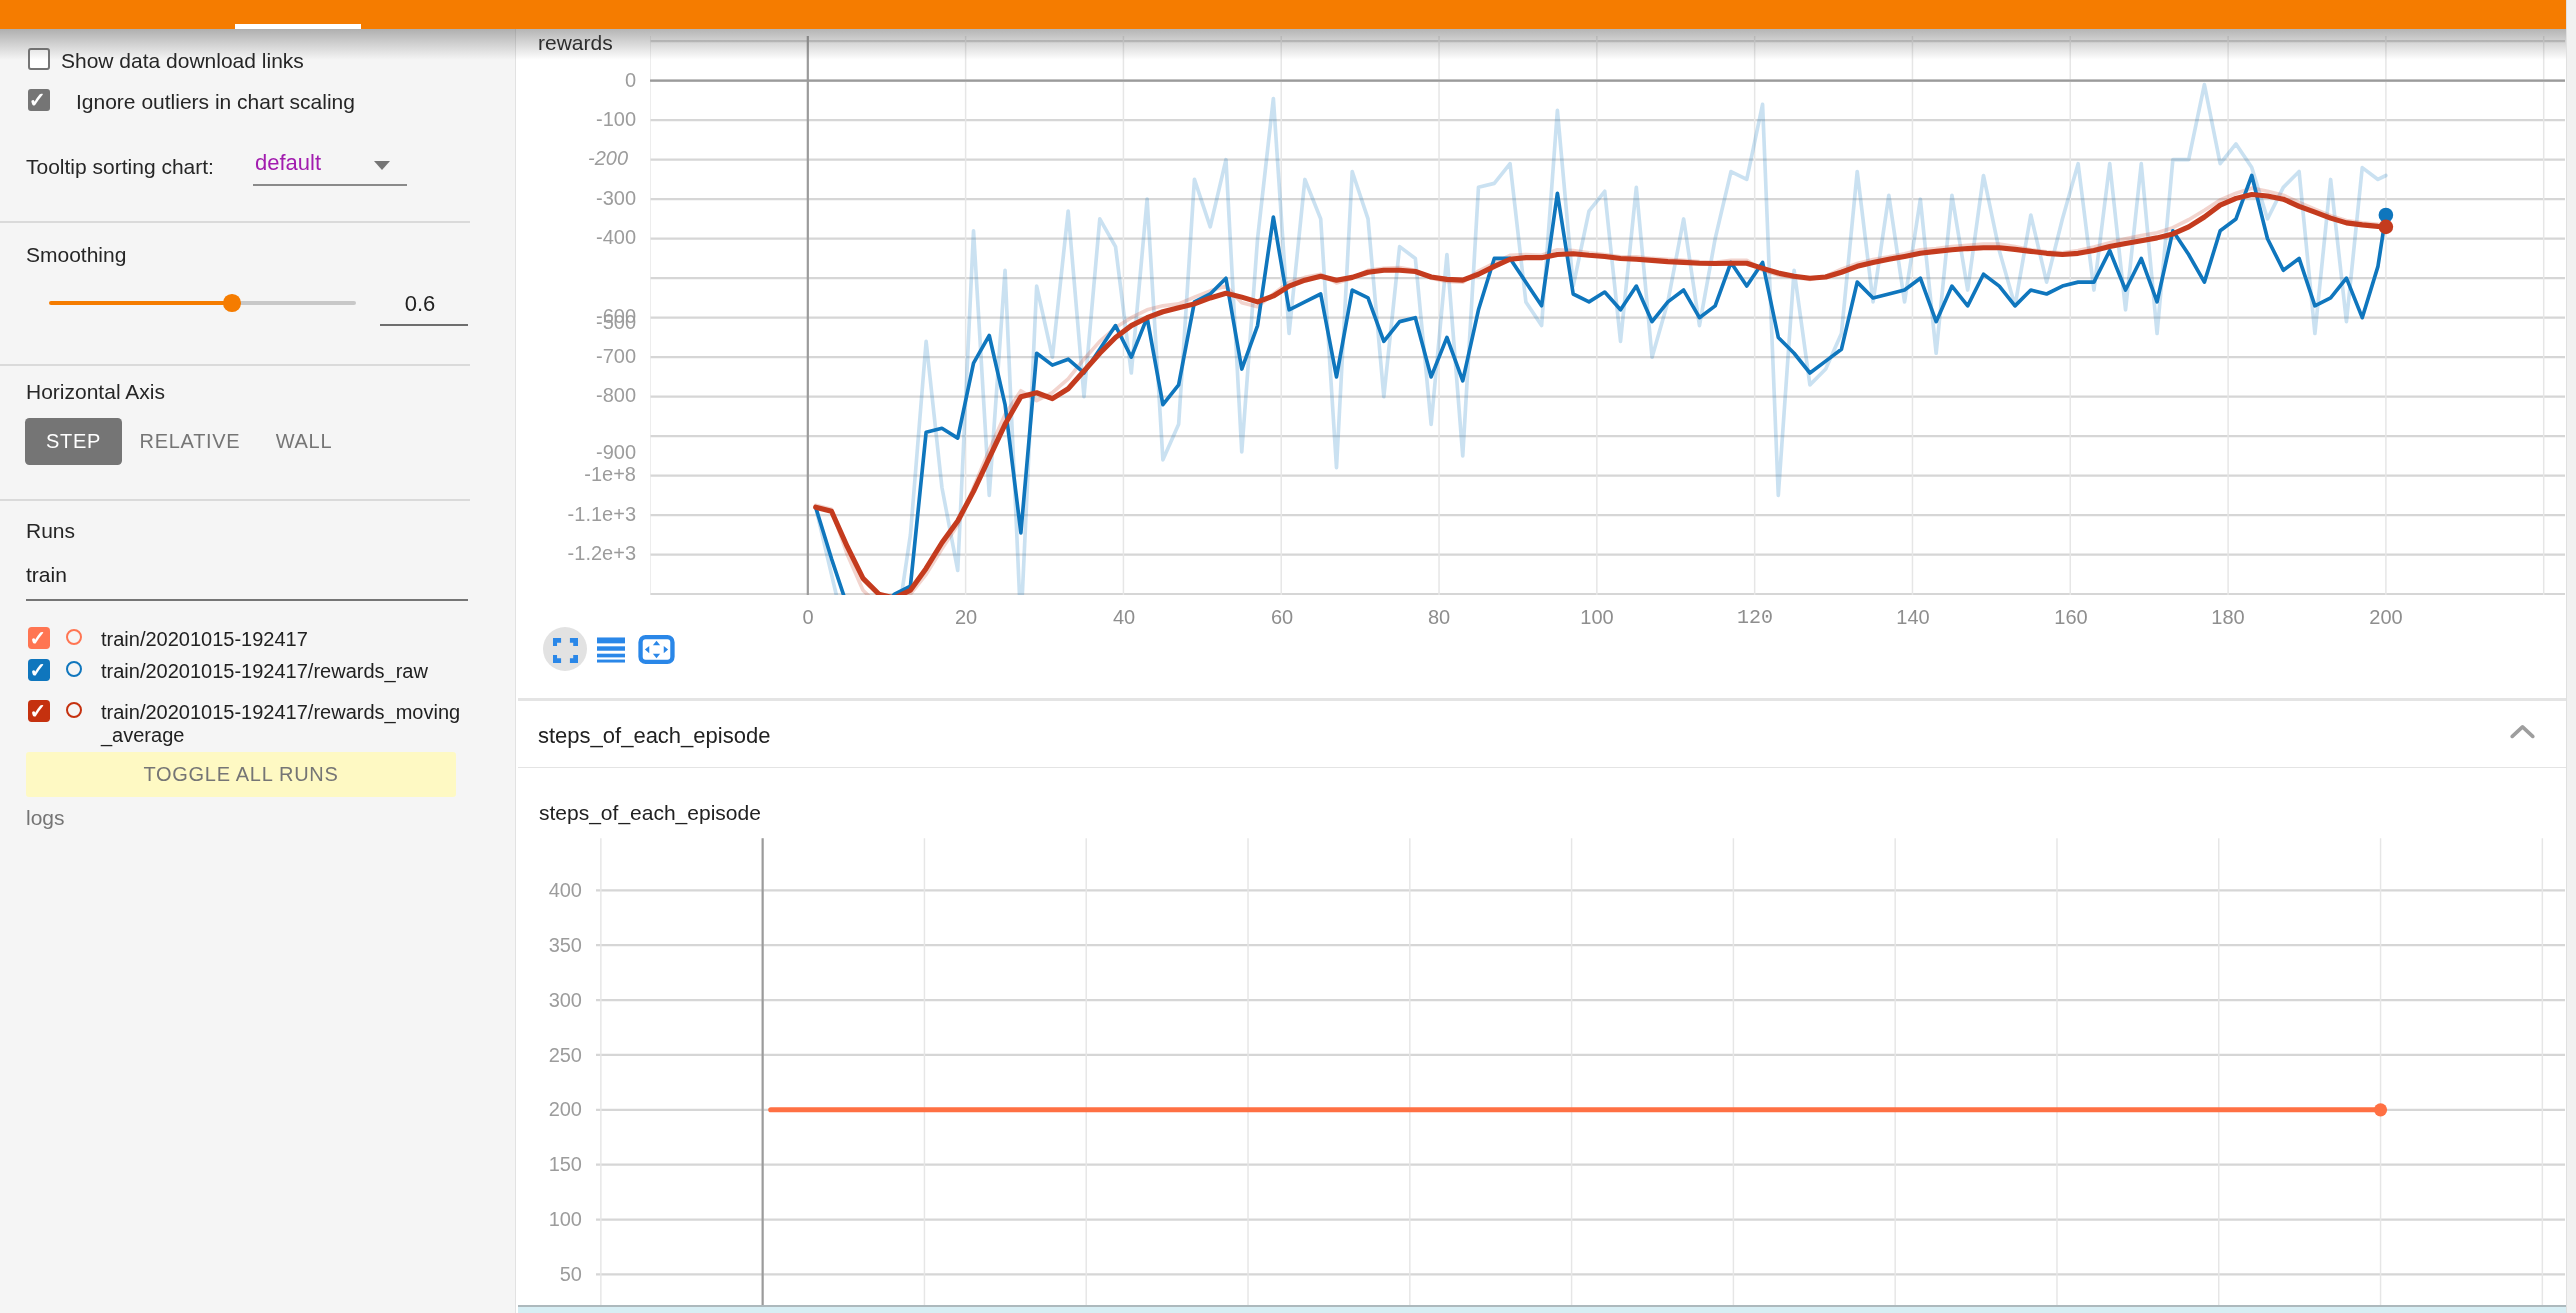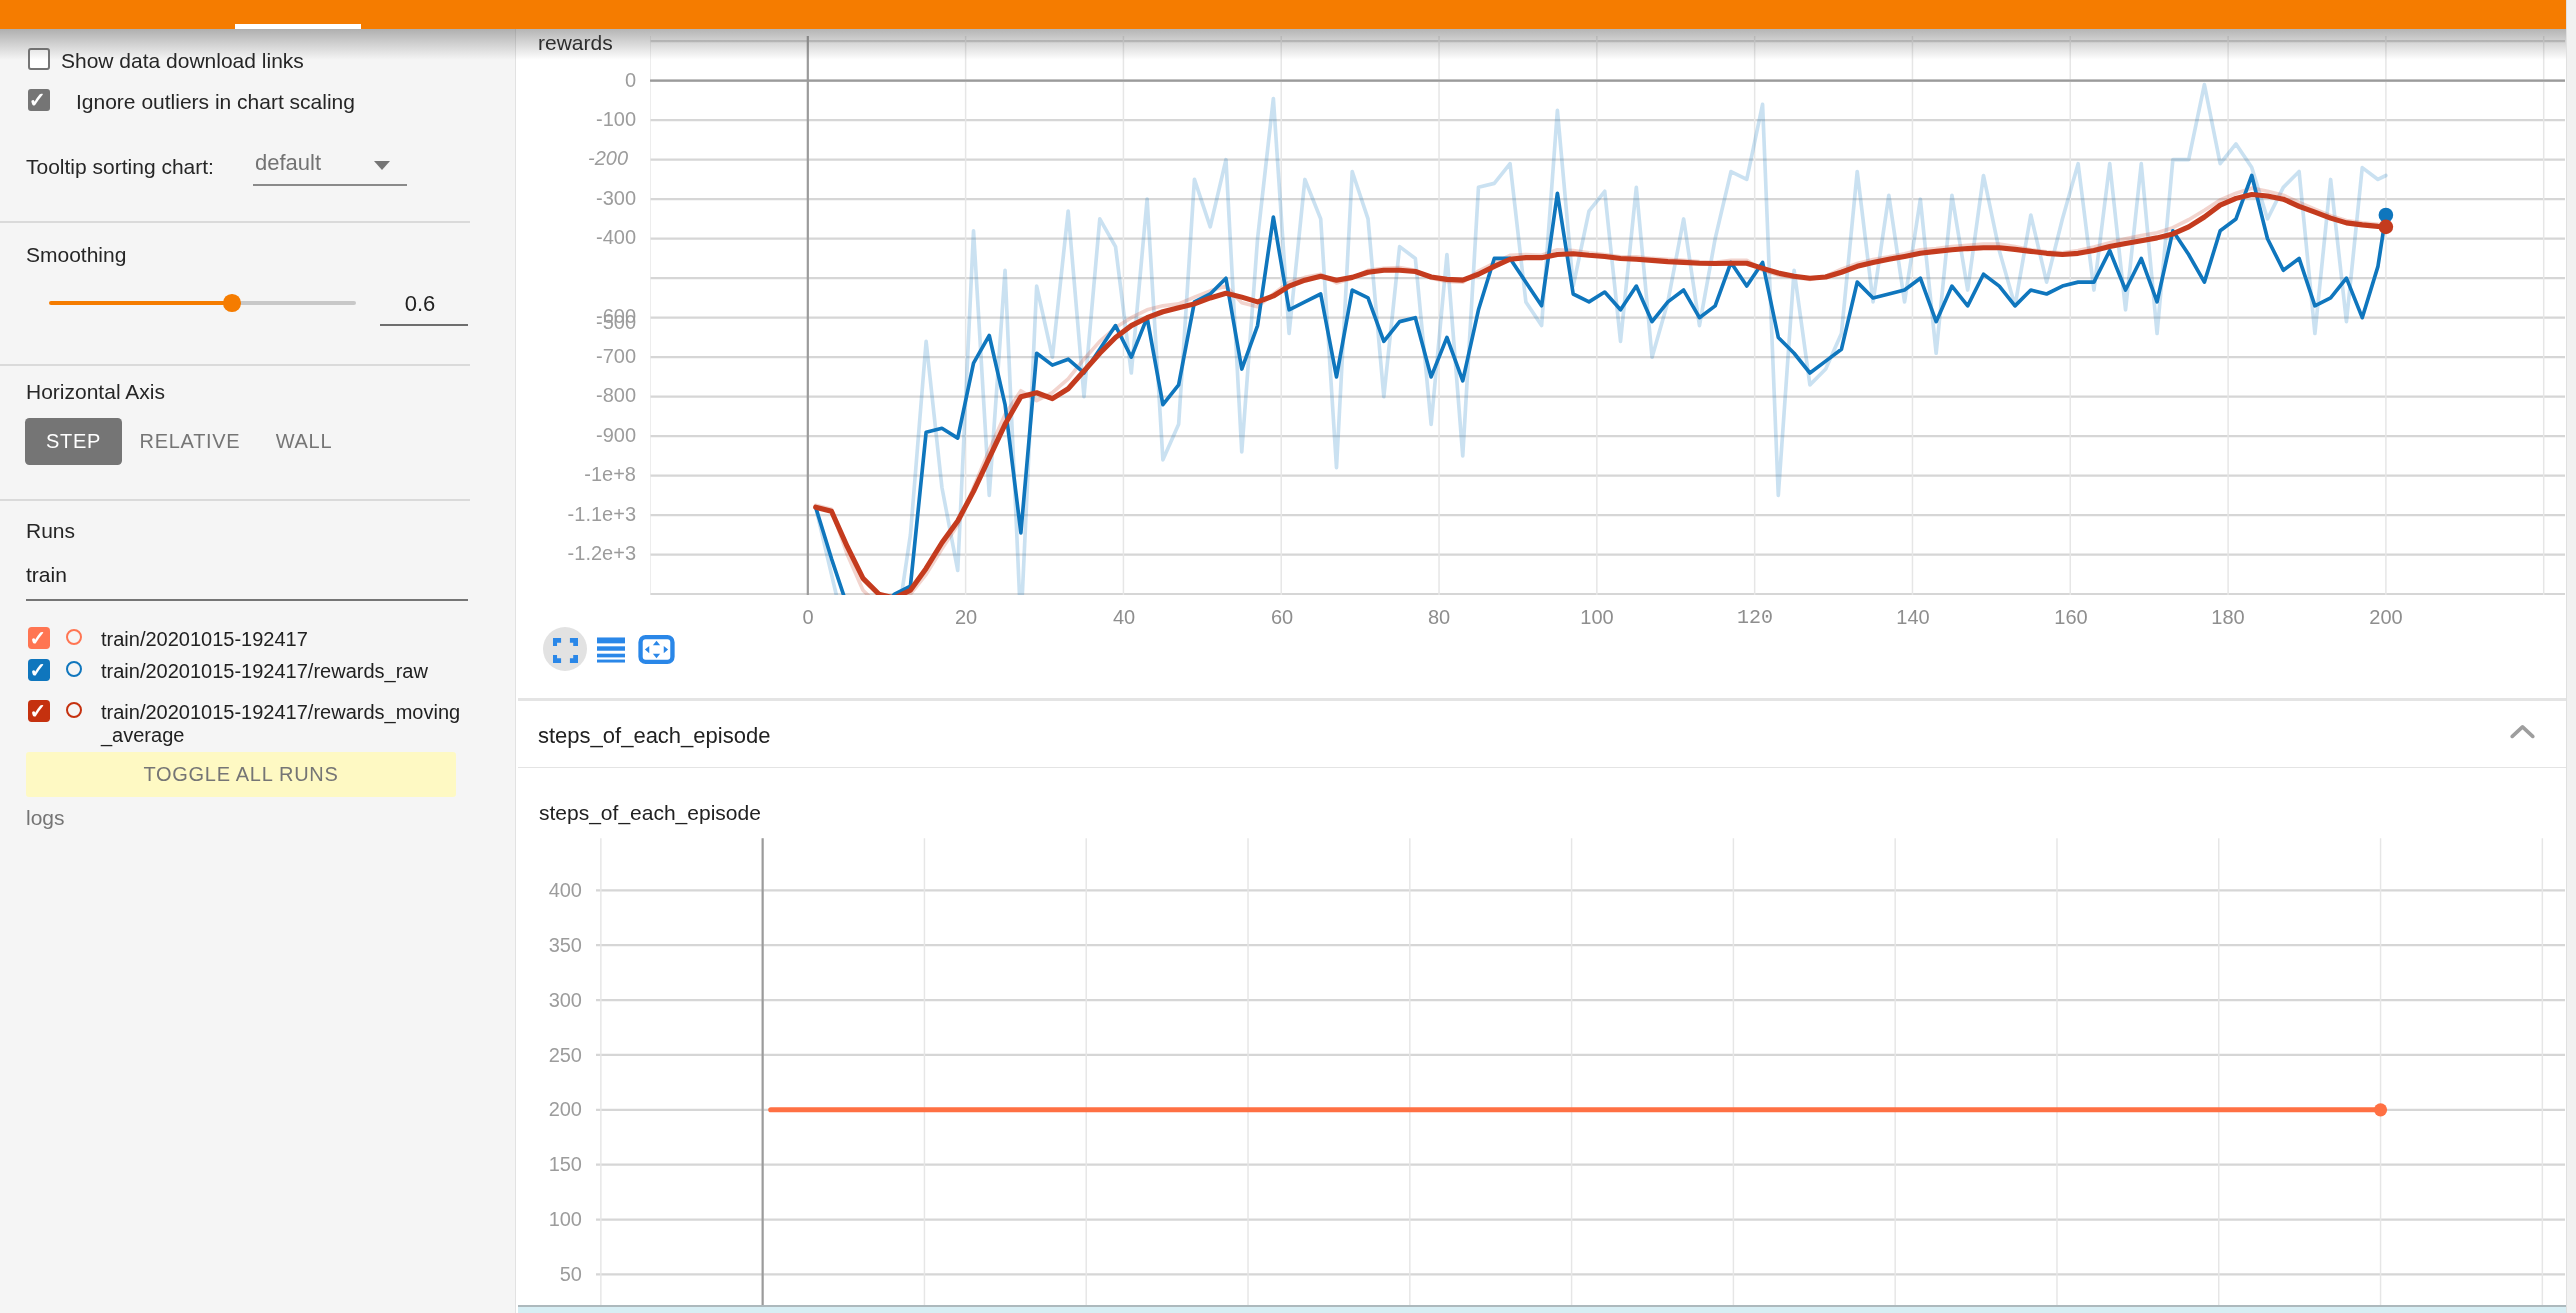--- a/index.html
+++ b/index.html
@@ -18,21 +18,21 @@
        border-right:1.5px solid #e2e2e2;z-index:10;}
   .sb-abs{position:absolute;}
   .sb-label{font-size:21px;color:#262626;}
   .divider{position:absolute;left:0;width:470px;height:1.5px;background:#dadada;}
 
   .checkbox{width:22px;height:22px;border-radius:2.9px;position:absolute;}
   .checkbox.unchecked{background:#fff;border:2.2px solid #757575;}
   .checkbox.checked-gray{background:#757575;}
   .checkbox .tick{position:absolute;left:0.7px;top:-1.5px;color:#fff;font-size:20.5px;font-weight:bold;}
 
-  .dd-value{font-size:22px;color:#737373;}
+  .dd-value{font-size:22px;color:#a21caf;}
   .dd-underline{position:absolute;height:1.5px;background:#8a8a8a;}
   .dd-caret{position:absolute;width:0;height:0;border-left:8px solid transparent;
        border-right:8px solid transparent;border-top:9.5px solid #757575;}
 
   .slider-track{position:absolute;height:3.7px;border-radius:2.2px;}
   .slider-handle{position:absolute;width:17.6px;height:17.6px;border-radius:50%;}
   .num-underline{position:absolute;height:1.5px;background:#6e6e6e;}
 
   .axis-btn{position:absolute;height:47px;border-radius:4.4px;display:flex;align-items:center;
        justify-content:center;font-size:20px;letter-spacing:0.7px;}
@@ -190,21 +190,21 @@
       <div id="plot0-yticks">
           <div class="ytick" style="left: 8px; top: 40px;">0</div>
           <div class="ytick" style="left: 8px; top: 79px;">-100</div>
           <div class="ytick" style="left: 0; top: 118px; font-style: italic;">-200</div>
           <div class="ytick" style="left: 8px; top: 158px;">-300</div>
           <div class="ytick" style="left: 8px; top: 197px;">-400</div>
           <div class="ytick" style="left: 8px; top: 237px; margin-top: 45px;">-500</div>
           <div class="ytick" style="left: 8px; top: 276px;">-600</div>
           <div class="ytick" style="left: 8px; top: 316px;">-700</div>
           <div class="ytick" style="left: 8px; top: 355px;">-800</div>
-          <div class="ytick" style="left: 8px; top: 395px;">-900</div>
+          <div class="ytick" style="left: 8px; top: 412px;">-900</div>
           <div class="ytick" style="left: 8px; top: 434px;">-1e+8</div>
           <div class="ytick" style="left: 8px; top: 474px;">-1.1e+3</div>
           <div class="ytick" style="left: 8px; top: 513px;">-1.2e+3</div>
         </div>
       <div id="plot0-xticks">
           <div class="xtick" style="left: 257px; top: 577px;">0</div>
           <div class="xtick" style="left: 415px; top: 577px;">20</div>
           <div class="xtick" style="left: 573px; top: 577px;">40</div>
           <div class="xtick" style="left: 731px; top: 577px;">60</div>
           <div class="xtick" style="left: 888px; top: 577px;">80</div>

